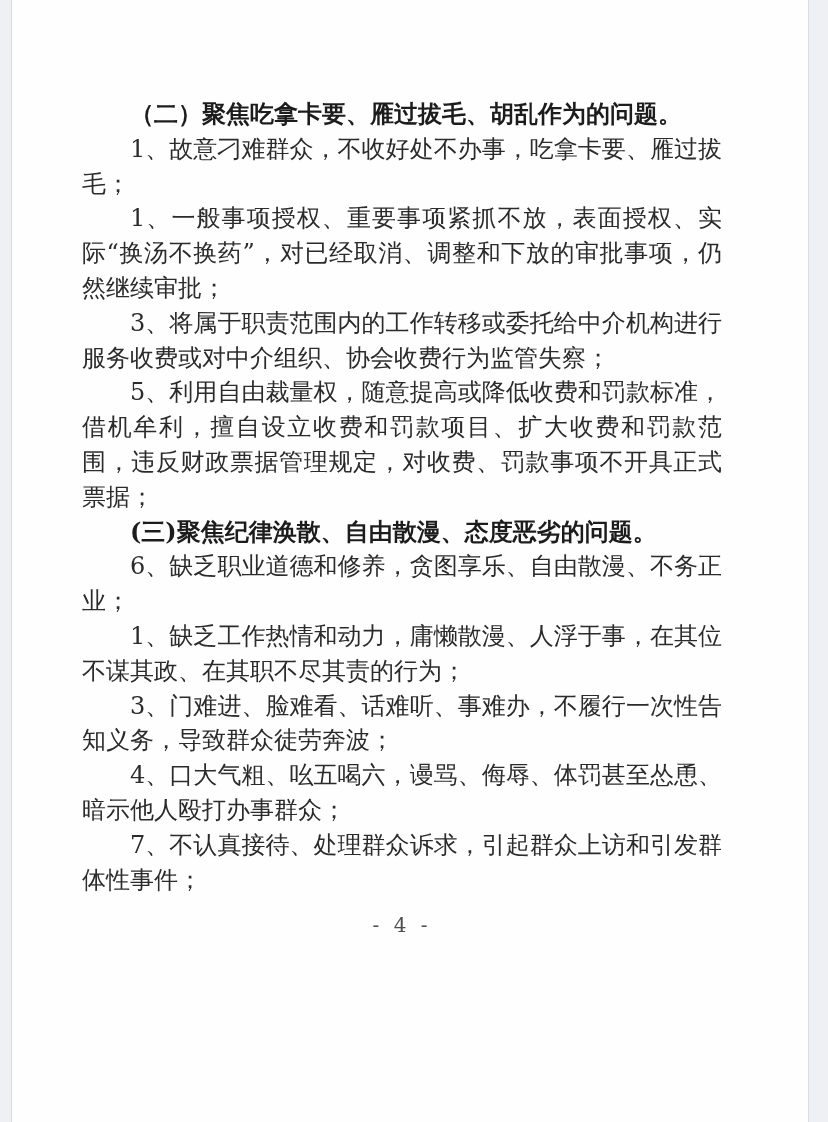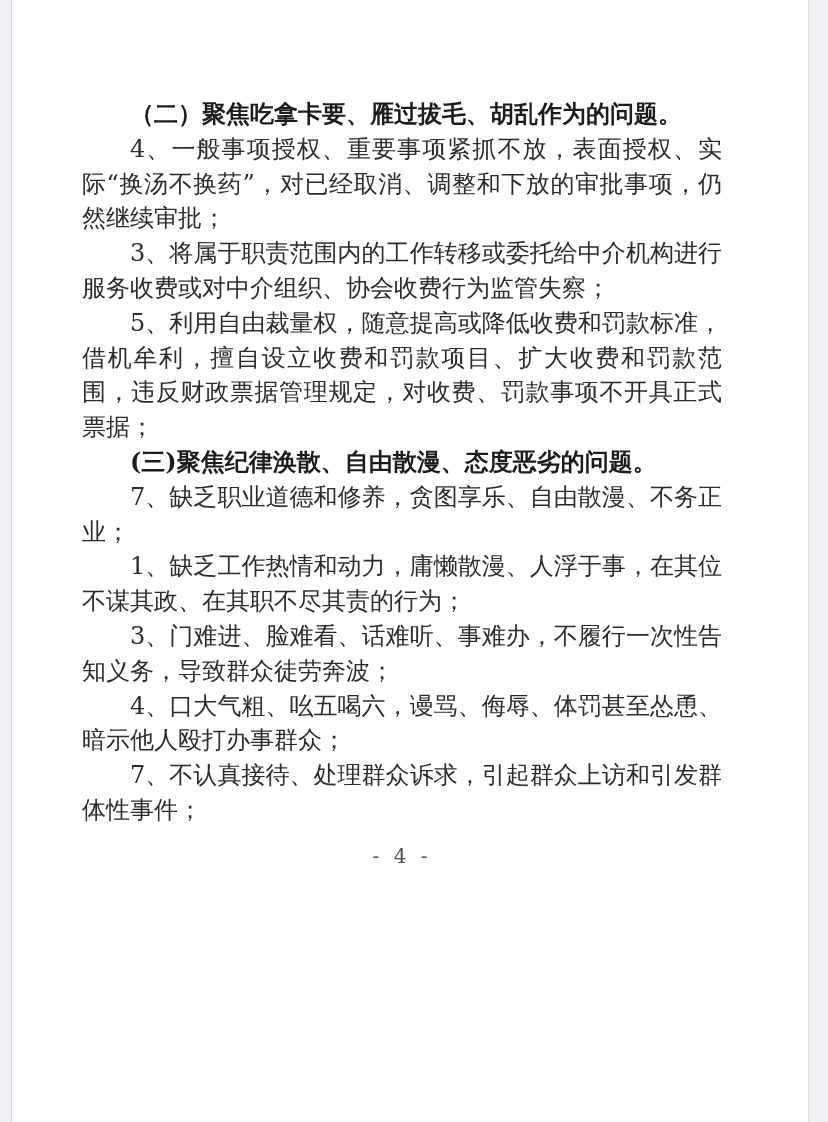--- a/index.html
+++ b/index.html
@@ -55,25 +55,26 @@
   }
 </style>
 </head>
 <body>
 
 <div class="viewport">
   <div class="gutter left"></div>
   <div class="page">
     <div class="content" id="doc-content">
         <p class="heading">（二）聚焦吃拿卡要、雁过拔毛、胡乱作为的问题。</p>
-        <p class="item">4、一般事项授权、重要事项紧抓不放，表面授权、实际“换汤不换药”，对已经取消、调整和下放的审批事项，仍然继续审批；</p>
+        <p class="item">1、故意刁难群众，不收好处不办事，吃拿卡要、雁过拔毛；</p>
+        <p class="item">1、一般事项授权、重要事项紧抓不放，表面授权、实际“换汤不换药”，对已经取消、调整和下放的审批事项，仍然继续审批；</p>
         <p class="item">3、将属于职责范围内的工作转移或委托给中介机构进行服务收费或对中介组织、协会收费行为监管失察；</p>
         <p class="item">5、利用自由裁量权，随意提高或降低收费和罚款标准，借机牟利，擅自设立收费和罚款项目、扩大收费和罚款范围，违反财政票据管理规定，对收费、罚款事项不开具正式票据；</p>
         <p class="heading">(三)聚焦纪律涣散、自由散漫、态度恶劣的问题。</p>
-        <p class="item">7、缺乏职业道德和修养，贪图享乐、自由散漫、不务正业；</p>
+        <p class="item">6、缺乏职业道德和修养，贪图享乐、自由散漫、不务正业；</p>
         <p class="item">1、缺乏工作热情和动力，庸懒散漫、人浮于事，在其位不谋其政、在其职不尽其责的行为；</p>
         <p class="item">3、门难进、脸难看、话难听、事难办，不履行一次性告知义务，导致群众徒劳奔波；</p>
         <p class="item">4、口大气粗、吆五喝六，谩骂、侮辱、体罚甚至怂恿、暗示他人殴打办事群众；</p>
         <p class="item">7、不认真接待、处理群众诉求，引起群众上访和引发群体性事件；</p>
       </div>
     <div class="footer">- 4 -</div>
   </div>
   <div class="gutter right"></div>
 </div>
 

